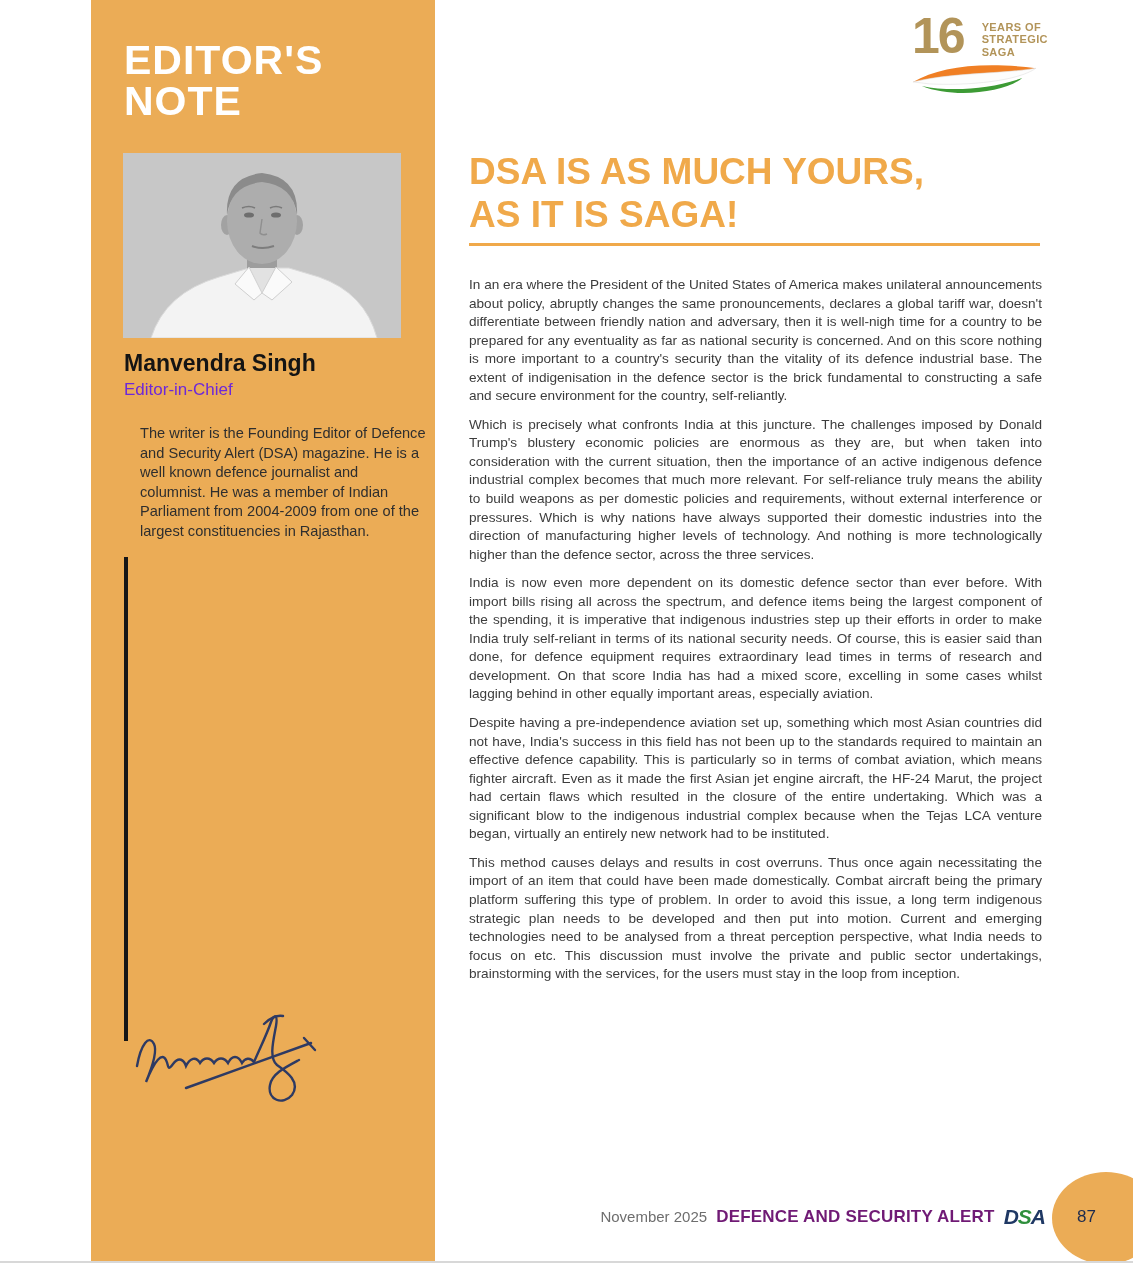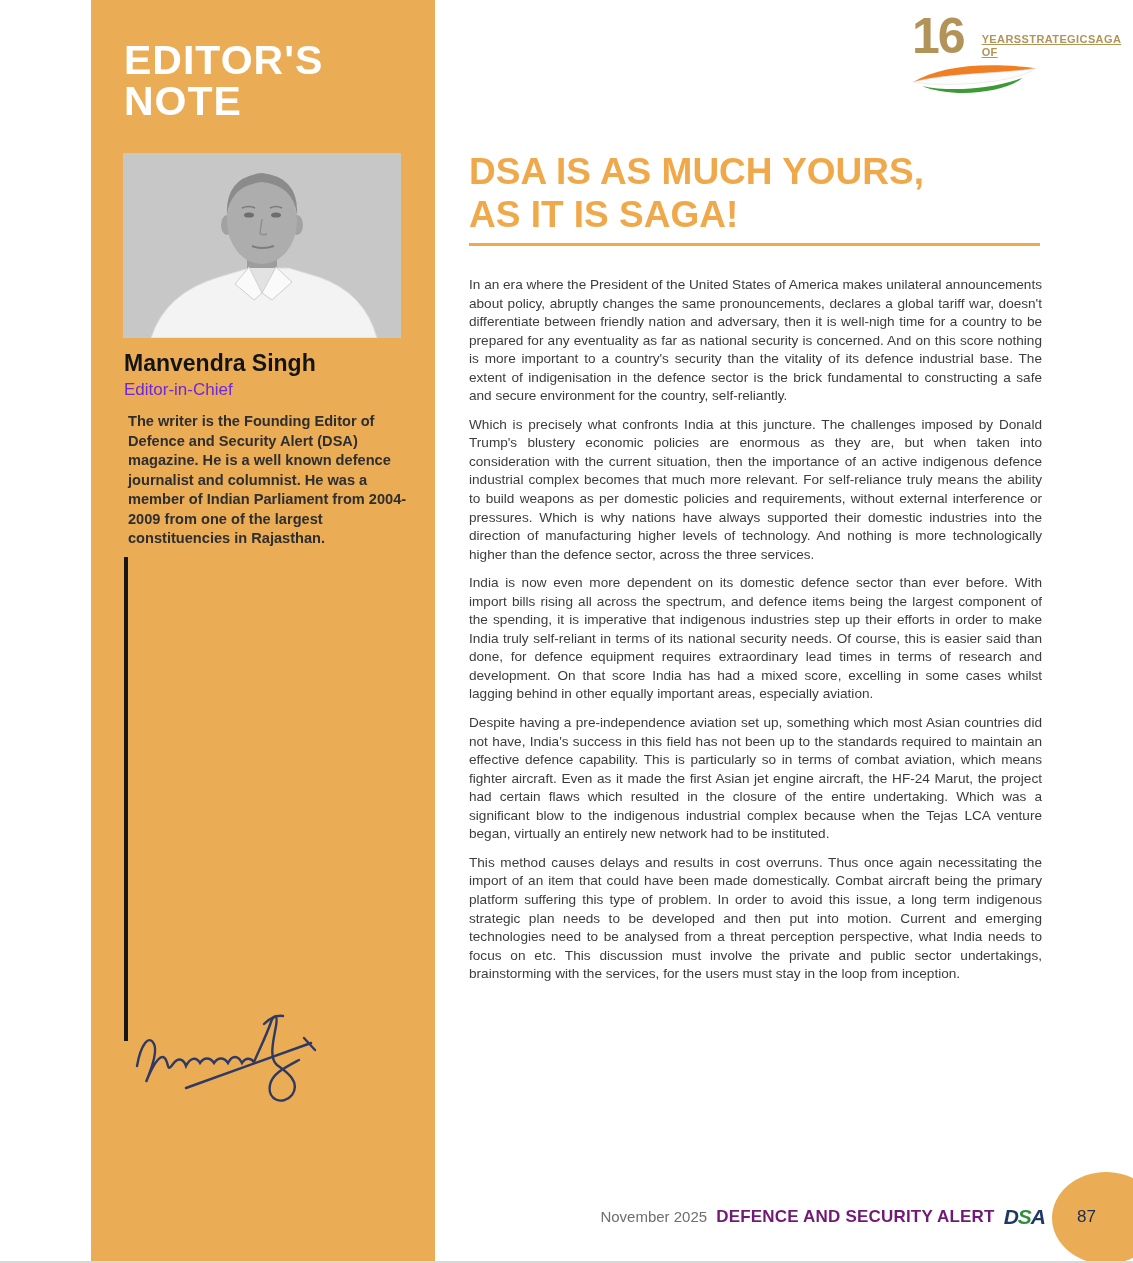--- a/index.html
+++ b/index.html
@@ -8,31 +8,31 @@
     overflow:hidden; font-family:"Liberation Sans", sans-serif;
   }
   
   .sidebar { position:absolute; left:91px; top:0; width:344px; height:1263px; background:#EBAC56; }
   .sidebar-title { position:absolute; left:33px; top:40px; font-size:41px; line-height:41px;
     font-weight:bold; color:#ffffff; letter-spacing:1px; }
   .photo { position:absolute; left:32px; top:153px; width:278px; height:185px; }
   .photo svg { display:block; width:100%; height:100%; }
   .author-name { position:absolute; left:33px; top:350px; font-size:23px; font-weight:bold; color:#141414; }
   .author-role { position:absolute; left:33px; top:380px; font-size:17px; color:#6d28d9; }
-  .bio { position:absolute; left:33px; top:408px; width:287px; margin:4px;
-    font-size:14.6px; line-height:19.5px; color:#2e2e2e;font-weight:bold; }
+  .bio { position:absolute; left:33px; top:408px; width:287px; margin:16px;
+    font-size:14.6px; line-height:19.5px; color:#2e2e2e; }
   .vline { position:absolute; left:33px; top:557px; width:4px; height:484px; background:#161616; }
   .signature { position:absolute; left:40px; top:1008px; width:215px; height:110px; }
   .signature svg { display:block; width:100%; height:100%; }
   
   .logo16 { position:absolute; left:912px; top:14px; width:134px; color:#B29459; }
   .logo16-row { display:flex; align-items:flex-end; gap:18px; }
   .logo16-num { font-size:50px; font-weight:bold; line-height:44px; letter-spacing:-2px; }
-  .logo16-text { display:flex; flex-direction:row; font-size:11px; font-weight:bold;
-    line-height:12.5px; letter-spacing:0.4px; padding-top:5px;text-decoration:underline; }
+  .logo16-text { display:flex; flex-direction:column; font-size:11px; font-weight:bold;
+    line-height:12.5px; letter-spacing:0.4px; padding-top:5px; }
   .swoosh { display:block; margin-top:1px; margin-left:-2px; }
   
   .headline { position:absolute; left:469px; top:150px; margin:0; font-size:37px; line-height:43px;
     font-weight:bold; color:#F0A94A; }
   .headline-rule { position:absolute; left:469px; top:243px; width:571px; height:3px; background:#F0A94A; }
   .body-copy { position:absolute; left:469px; top:276px; width:573px; }
   .body-copy p { margin:0 0 10px 0; font-size:13.6px; line-height:18.55px;
     text-align:justify; color:#3c3c3c; }
   
   .footer { position:absolute; left:469px; top:1206px; width:576px; display:flex;

